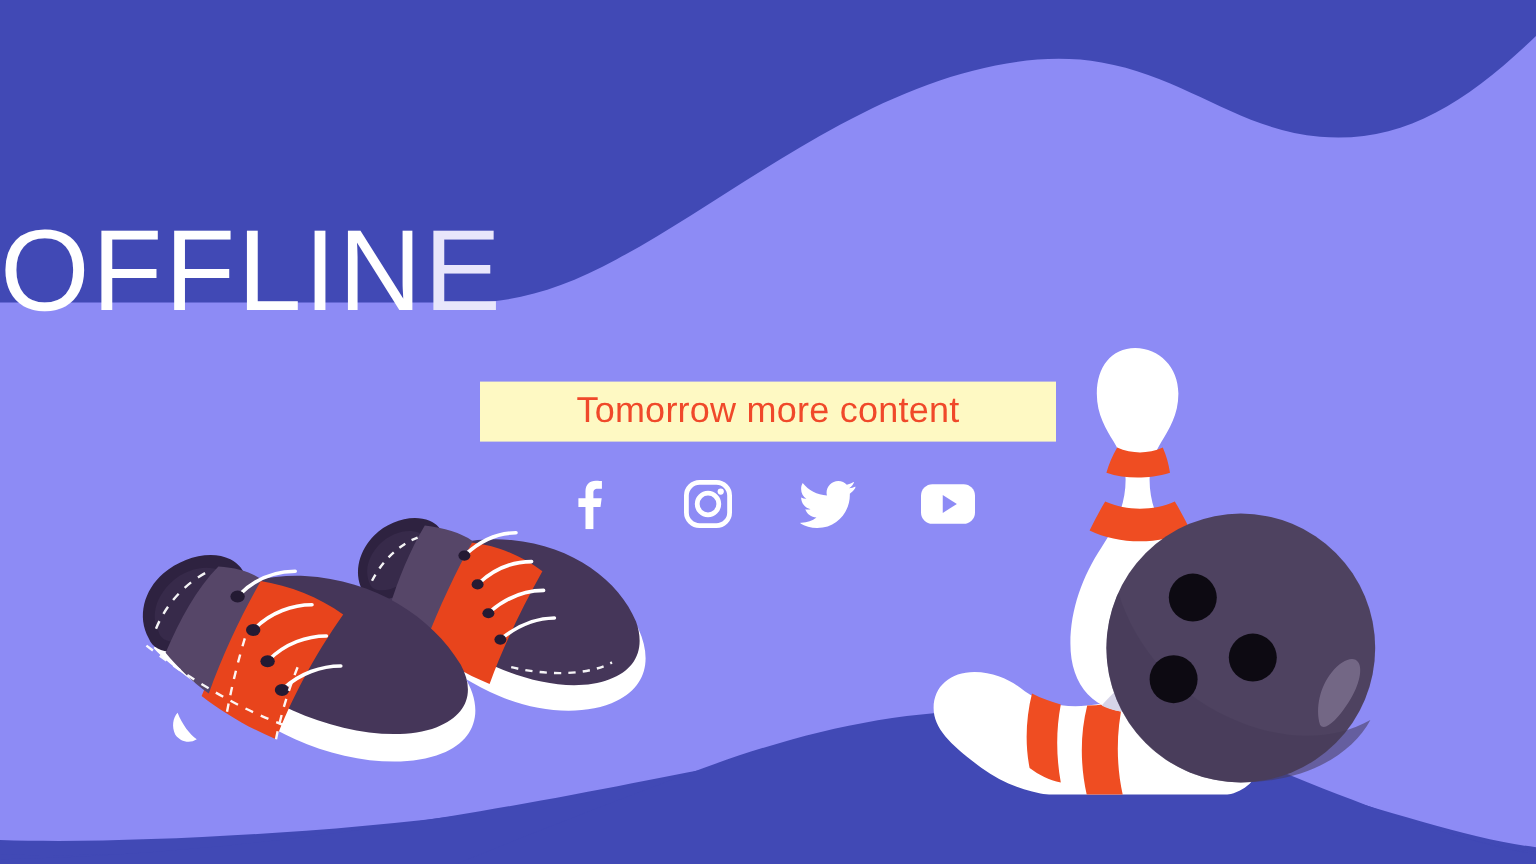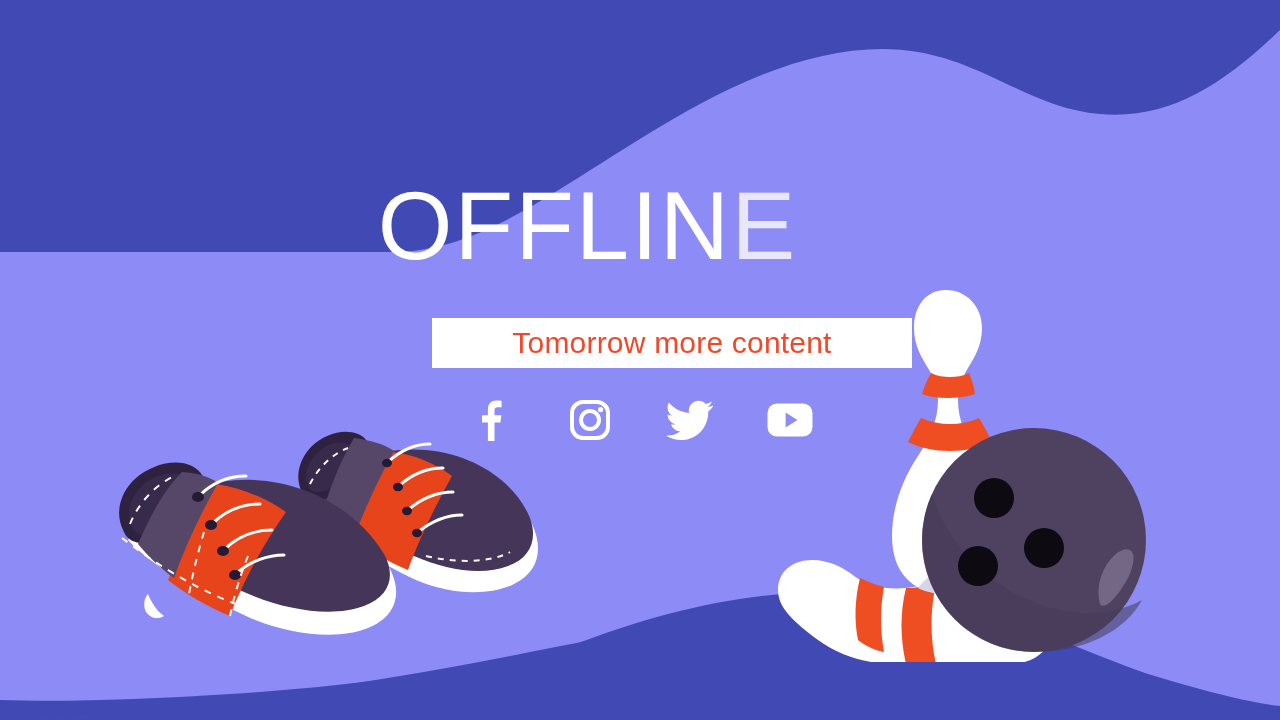--- a/index.html
+++ b/index.html
@@ -37,38 +37,36 @@
     letter-spacing:1.5px;
     font-weight:400;
     color:#3e3a50;
     white-space:nowrap;
   }
   .headline-top .dim { color:#4a4459; }
   .headline-main {
     position:absolute;
     left:0; top:178px;
     width:1175px;
-    text-align:center;
     font-size:96px;
     line-height:1;
     letter-spacing:2px;
     font-weight:400;
     color:#ffffff;
     white-space:nowrap;
   }
   .headline-main .dim { color:#e8e6fb; }
   .sub-banner {
     position:absolute;
     left:400px; top:318px;
     width:480px; height:50px;
-    background:#ffffff;
+    background:#fef9c3;
     display:flex;
     align-items:center;
     justify-content:center;
-    margin-left:32px;
   }
   .sub-banner-text {
     color:#f0492a;
     font-size:30px;
     line-height:1;
     letter-spacing:0.2px;
     white-space:nowrap;
   }
   
   .social-row {

